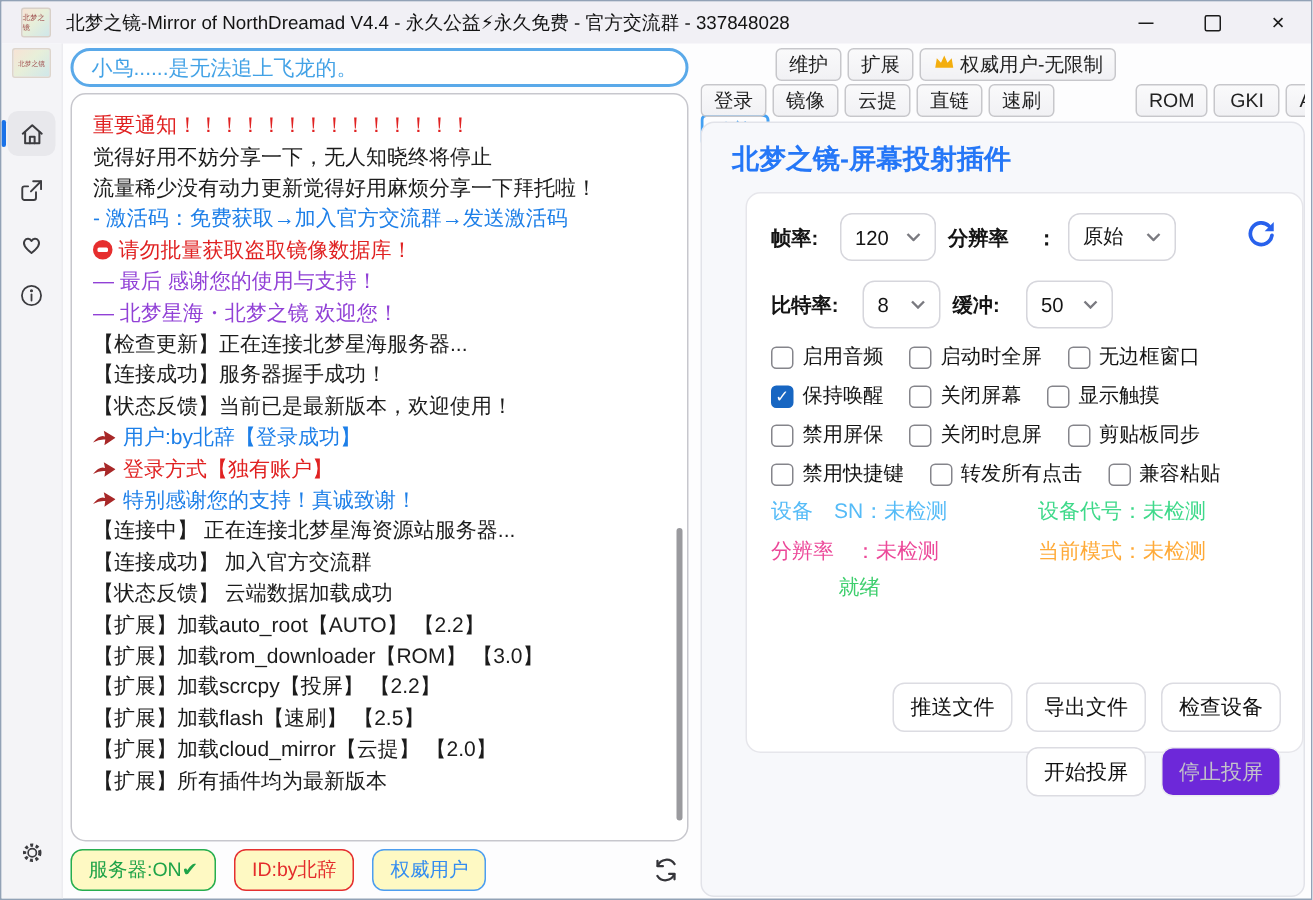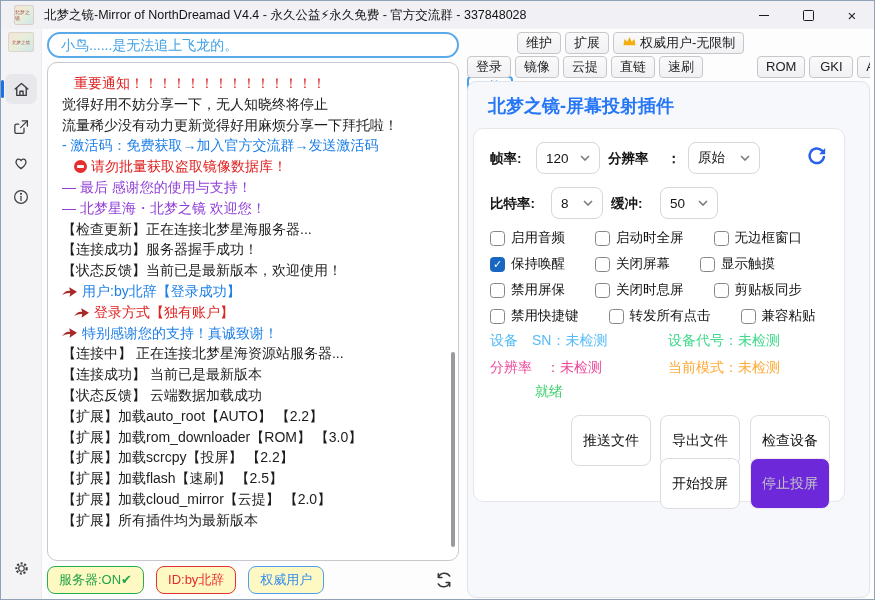--- a/index.html
+++ b/index.html
@@ -32,21 +32,21 @@
   .side-item svg{display:block;}
   .spacer{flex:1;}
   
   .quote{position:absolute;left:46px;top:31px;width:412px;height:26px;box-sizing:border-box;
     border:2px solid #5aa9e9;border-radius:13px;background:#fff;color:#43a2e6;
     font-size:14px;line-height:22px;padding:0 12px;white-space:nowrap;overflow:hidden;}
   
   .logpanel{position:absolute;left:46px;top:61px;width:412px;height:499px;box-sizing:border-box;
     background:#fff;border:1px solid #c7c7cd;border-radius:10px;padding:10px 14px;overflow:hidden;}
   .log-line{font-size:14px;line-height:20.8px;white-space:nowrap;display:flex;align-items:center;}
-  .c-red{color:var(--red);margin-left:12px;} .c-black{color:#1c1c1c;} .c-blue{color:var(--blue);} .c-purple{color:var(--purple);}
+  .c-red{color:var(--red);} .c-black{color:#1c1c1c;} .c-blue{color:var(--blue);} .c-purple{color:var(--purple);}
   .noentry{width:13px;height:13px;border-radius:50%;background:#e62e2e;display:inline-flex;
     align-items:center;justify-content:center;margin-right:4px;flex:0 0 auto;}
   .noentry i{display:block;width:7px;height:2.5px;background:#fff;border-radius:1px;}
   .arrowic{margin-right:5px;display:inline-flex;flex:0 0 auto;}
   .thumb{position:absolute;right:3px;top:289px;width:4px;height:195px;background:#9a9a9e;border-radius:2px;}
   
   .pills{position:absolute;left:46px;top:565px;height:28px;display:flex;gap:12px;}
   .pill{height:28px;box-sizing:border-box;border-radius:8px;background:#fef9c3;font-size:13px;
     line-height:25px;padding:0 11px;white-space:nowrap;}
   .pill-green{border:1.5px solid #27ae4f;color:#1fa348;}
@@ -58,42 +58,42 @@
   .row1{top:31px;} .row2{top:55px;}
   .tab{height:22px;box-sizing:border-box;min-width:44px;padding:0 8px;text-align:center;
     font-size:13px;line-height:20px;color:#222;background:linear-gradient(#fafafb,#f1f1f4);
     border:1px solid #c7c7cb;border-radius:4px;display:flex;align-items:center;justify-content:center;gap:3px;
     white-space:nowrap;flex:0 0 auto;}
   .tab.active{border:2px solid #44a0f2;color:#1d8ef0;background:#fdfdfe;line-height:18px;margin-top:44px;}
   
   .panel{position:absolute;left:466px;top:80px;width:403px;height:517px;box-sizing:border-box;
     background:#f7f8fb;border:1px solid #e2e3e9;border-radius:9px;}
   .panel-title{position:absolute;left:20px;top:12px;font-size:18px;font-weight:bold;color:#2577f7;}
-  .card{position:absolute;left:5px;top:46px;width:372px;height:374px;box-sizing:border-box;
+  .card{position:absolute;left:29px;top:46px;width:372px;height:374px;box-sizing:border-box;
     background:#fff;border:1px solid #e6e6eb;border-radius:10px;}
   .flabel{position:absolute;font-size:13.5px;font-weight:600;color:#141414;line-height:32px;}
   .fselect{position:absolute;height:32px;box-sizing:border-box;background:#fff;border:1px solid #d6d6dc;
     border-radius:8px;display:flex;align-items:center;justify-content:space-between;padding:0 9px;
     font-size:13.5px;color:#141414;}
   .refresh-blue{position:absolute;left:332px;top:16px;}
   .cbwrap{position:absolute;left:16px;top:96px;right:10px;}
-  .cbrow{display:flex;height:26px;align-items:center;gap:30px;}
+  .cbrow{display:flex;height:26px;align-items:center;gap:17px;}
   .cbitem{display:flex;align-items:center;gap:6px;white-space:nowrap;}
   .cbox{width:15px;height:15px;box-sizing:border-box;border:1.4px solid #85858b;border-radius:3.5px;
     background:#fff;display:flex;align-items:center;justify-content:center;font-size:11px;color:#fff;}
   .cbox.checked{background:var(--checkbox);border-color:var(--checkbox);}
   .cblabel{font-size:13.5px;color:#141414;}
   .devgrid{position:absolute;left:16px;top:198px;right:12px;}
   .devrow{display:flex;height:27px;align-items:center;}
   .devitem{font-size:14px;font-weight:500;white-space:nowrap;}
   .devitem.colL{width:178px;}
   .status{position:absolute;left:16px;top:254px;font-size:14px;font-weight:500;color:var(--lime2);margin-left:45px;}
-  .btn{position:absolute;width:80px;height:51px;box-sizing:border-box;background:#fff;
+  .btn{position:absolute;width:80px;height:33px;box-sizing:border-box;background:#fff;
     border:1px solid #dcdce2;border-radius:8px;font-size:14px;color:#111;
-    display:flex;align-items:center;justify-content:center;white-space:nowrap;}
+    display:flex;align-items:center;justify-content:center;white-space:nowrap;margin-top:40px;}
   .btn.disabled{color:#c3c3c9;border-color:#ececf0;background:#6d28d9;}
   .b0{left:97px;top:286px;} .b1{left:186px;top:286px;} .b2{left:276px;top:286px;}
   .b3{left:186px;top:329px;} .b4{left:276px;top:329px;}
 </style>
 </head>
 <body>
 
 <div class="window">
 
   <div class="titlebar">
@@ -222,21 +222,21 @@
             <svg width="15" height="11" viewBox="0 0 15 11">
               <path d="M0 9 Q4.5 3.5 8 5 L7.2 1.2 L15 5.8 L7.6 10.8 L8.2 7 Q4.5 6.5 0 9 Z" fill="#a82828"></path>
             </svg>
           </span>
           <span>特别感谢您的支持！真诚致谢！</span>
         </div>
         <div class="log-line c-black">
           <span>【连接中】 正在连接北梦星海资源站服务器...</span>
         </div>
         <div class="log-line c-black">
-          <span>【连接成功】 当前已是最新版本</span>
+          <span>【连接成功】 加入官方交流群</span>
         </div>
         <div class="log-line c-black">
           <span>【状态反馈】 云端数据加载成功</span>
         </div>
         <div class="log-line c-black">
           <span>【扩展】加载auto_root【AUTO】 【2.2】</span>
         </div>
         <div class="log-line c-black">
           <span>【扩展】加载rom_downloader【ROM】 【3.0】</span>
         </div>

